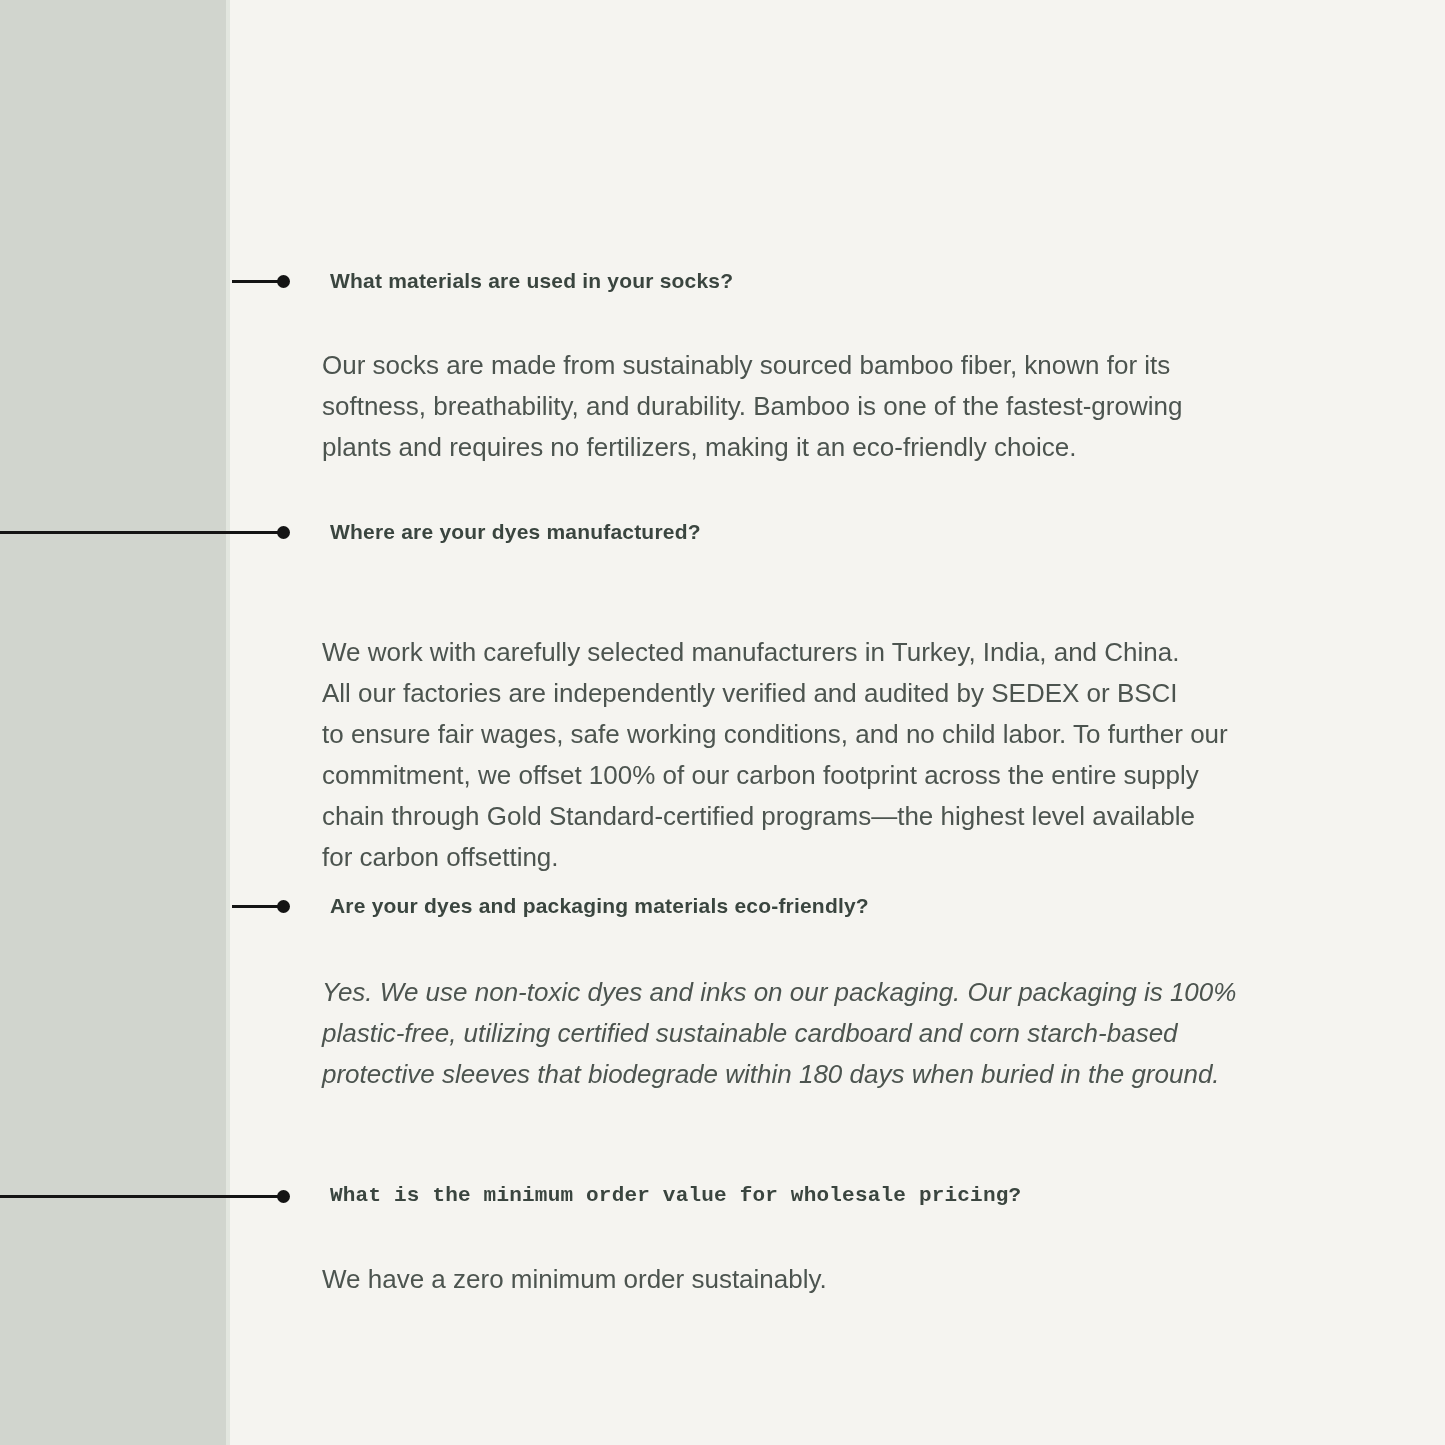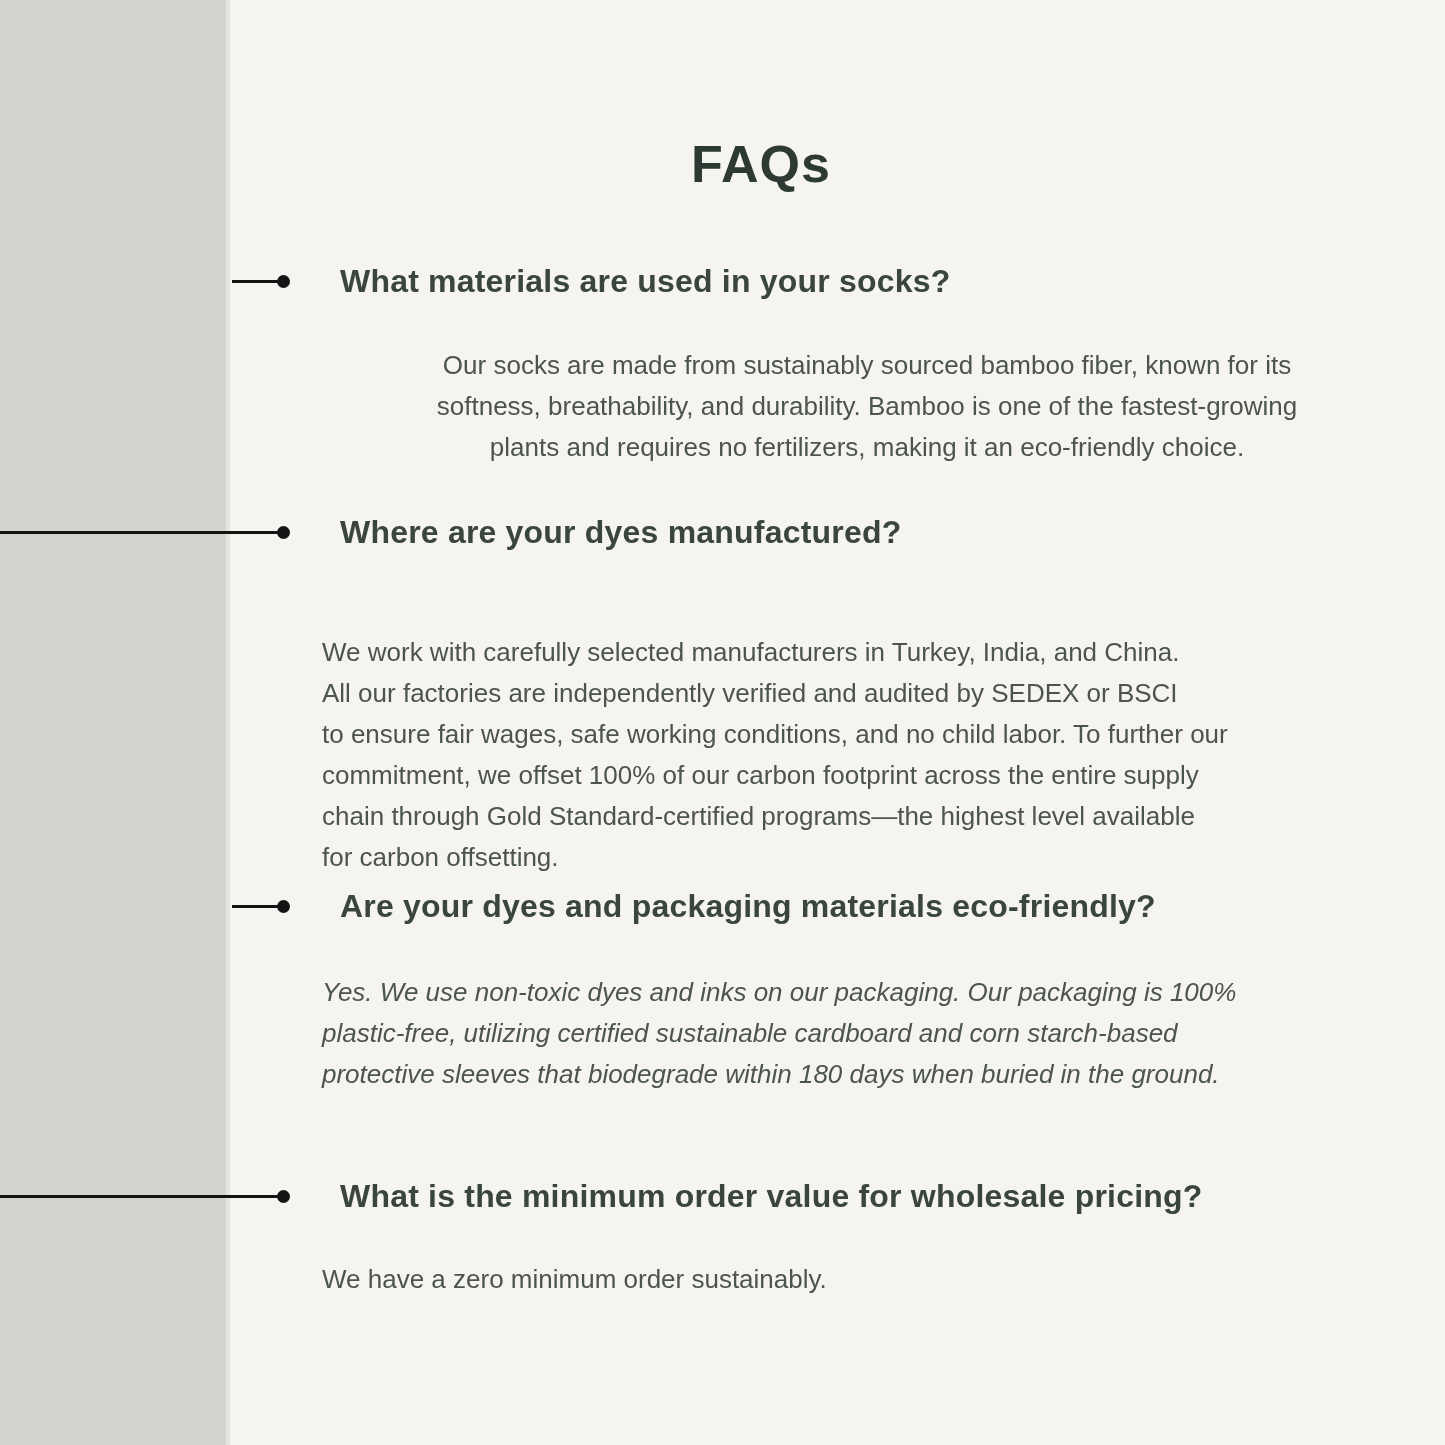--- a/index.html
+++ b/index.html
@@ -37,22 +37,22 @@
     background: #141414;
   }
   .connector-dot {
     position: absolute;
     width: 13px; height: 13px;
     border-radius: 50%;
     background: #141414;
   }
   .faq-question {
     position: absolute;
-    left: 340px;
-    font-size: 32px;
+    left: 330px;
+    font-size: 21px;
     line-height: 32px;
     font-weight: 700;
     letter-spacing: 0.2px;
     color: #3a453f;
   }
   .faq-answer {
     position: absolute;
     left: 322px;
     width: 1090px;
     font-size: 26px;
@@ -62,27 +62,26 @@
     white-space: pre-line;
   }
 </style>
 </head>
 <body>
 
 <div class="canvas">
 
   <div class="sidebar"></div>
 
-  <h1 class="page-title">FAQs</h1>
 
   <div>
     <div class="connector-line" style="left:232px; top:280px; width:52px;"></div>
     <div class="connector-dot" style="left:277px; top:275px;"></div>
     <div class="faq-question" style="top:265px;">What materials are used in your socks?</div>
-    <div class="faq-answer" style="top:345px;text-align:center;">Our socks are made from sustainably sourced bamboo fiber, known for its
+    <div class="faq-answer" style="top:345px;">Our socks are made from sustainably sourced bamboo fiber, known for its
 softness, breathability, and durability. Bamboo is one of the fastest-growing
 plants and requires no fertilizers, making it an eco-friendly choice.</div>
   </div>
 
   <div>
     <div class="connector-line" style="left:0px; top:531px; width:284px;"></div>
     <div class="connector-dot" style="left:277px; top:526px;"></div>
     <div class="faq-question" style="top:516px;">Where are your dyes manufactured?</div>
     <div class="faq-answer" style="top:632px;">We work with carefully selected manufacturers in Turkey, India, and China.
 All our factories are independently verified and audited by SEDEX or BSCI
@@ -97,17 +96,17 @@
     <div class="connector-dot" style="left:277px; top:900px;"></div>
     <div class="faq-question" style="top:890px;text-align:right;">Are your dyes and packaging materials eco-friendly?</div>
     <div class="faq-answer" style="top:972px;font-style:italic;">Yes. We use non-toxic dyes and inks on our packaging. Our packaging is 100%
 plastic-free, utilizing certified sustainable cardboard and corn starch-based
 protective sleeves that biodegrade within 180 days when buried in the ground.</div>
   </div>
 
   <div>
     <div class="connector-line" style="left:0px; top:1195px; width:284px;"></div>
     <div class="connector-dot" style="left:277px; top:1190px;"></div>
-    <div class="faq-question" style="top:1180px;">What is the minimum order value for wholesale pricing?</div>
+    <div class="faq-question" style="top:1180px;font-family:Liberation Mono, monospace;">What is the minimum order value for wholesale pricing?</div>
     <div class="faq-answer" style="top:1259px;">We have a zero minimum order sustainably.</div>
   </div>
 
 </div>
 
 </body></html>

